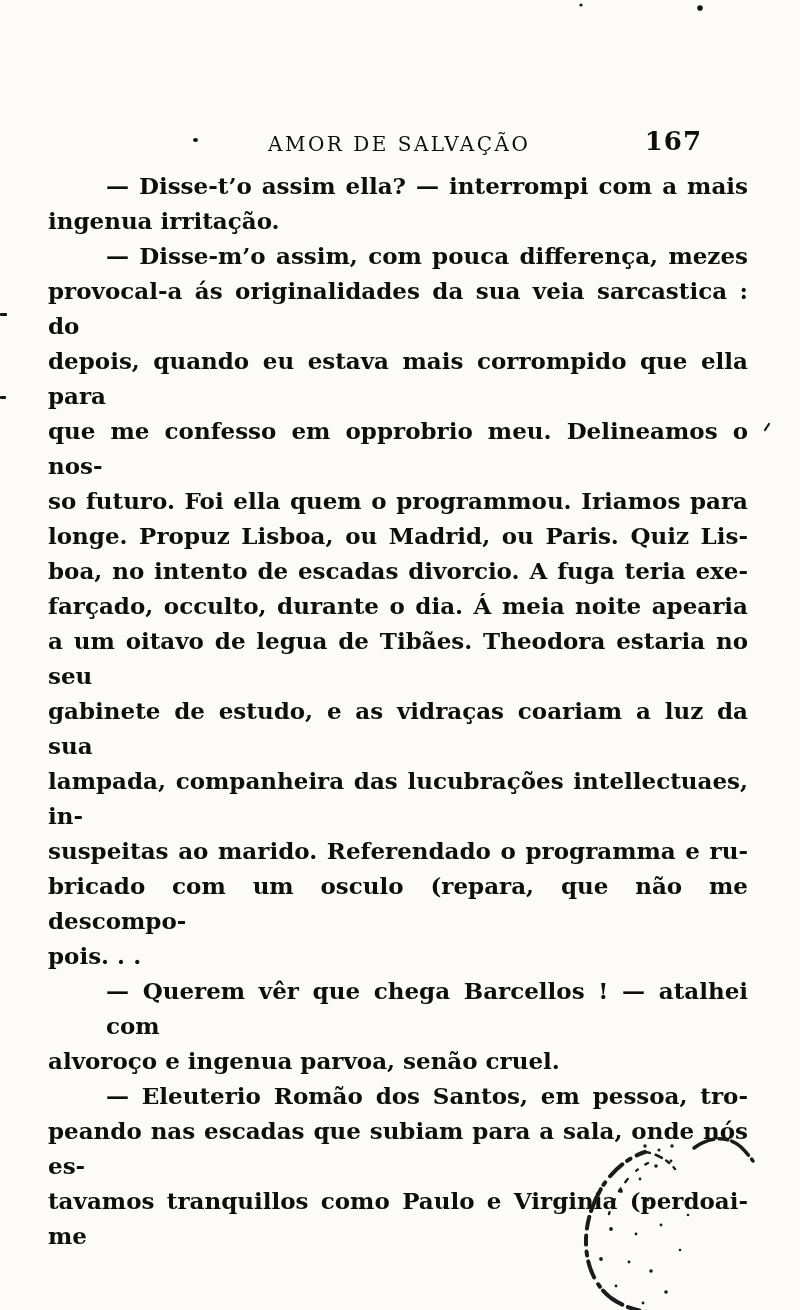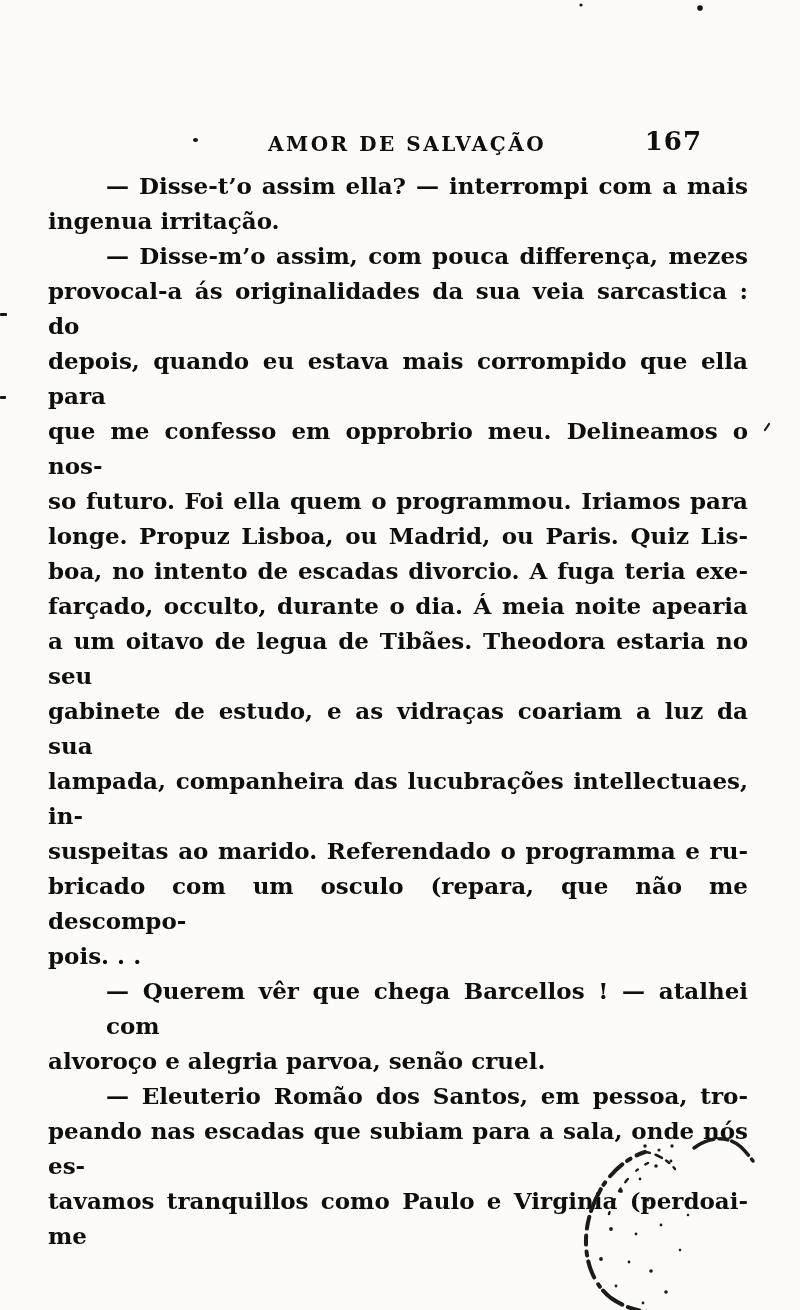--- a/index.html
+++ b/index.html
@@ -21,21 +21,21 @@
     left: 48px; top: 128px;
     width: 700px; height: 36px;
   }
   .header-speck {
     position: absolute; left: 145px; top: 10px;
     width: 5px; height: 4px; border-radius: 50%;
     background: #111;
   }
   .running-title {
     position: absolute; left: 220px; top: 4px;
-    font-size: 20px; font-weight: 700;
+    font-size: 20px; font-weight: 400;
     letter-spacing: 2.5px;
     white-space: nowrap;
   }
   .page-number {
     position: absolute; right: 46px; top: -2px;
     font-size: 26px; font-weight: 700;
     letter-spacing: 1px;
   }
   
   .page-text {
@@ -89,21 +89,21 @@
         <div class="line">farçado, occulto, durante o dia. Á meia noite apearia</div>
         <div class="line">a um oitavo de legua de Tibães. Theodora estaria no seu</div>
         <div class="line">gabinete de estudo, e as vidraças coariam a luz da sua</div>
         <div class="line">lampada, companheira das lucubrações intellectuaes, in-</div>
         <div class="line">suspeitas ao marido. Referendado o programma e ru-</div>
         <div class="line">bricado com um osculo (repara, que não me descompo-</div>
         <div class="line last">pois. . .</div>
       </div>
       <div class="para">
         <div class="line first">— Querem vêr que chega Barcellos ! — atalhei com</div>
-        <div class="line last">alvoroço e alegria parvoa, senão cruel.</div>
+        <div class="line last">alvoroço e ingenua parvoa, senão cruel.</div>
       </div>
       <div class="para">
         <div class="line first">— Eleuterio Romão dos Santos, em pessoa, tro-</div>
         <div class="line">peando nas escadas que subiam para a sala, onde nós es-</div>
         <div class="line">tavamos tranquillos como Paulo e Virginia (perdoai-me</div>
       </div>
     </div>
 
   <svg class="artifact-layer" viewBox="0 0 800 1310" xmlns="http://www.w3.org/2000/svg">
 

